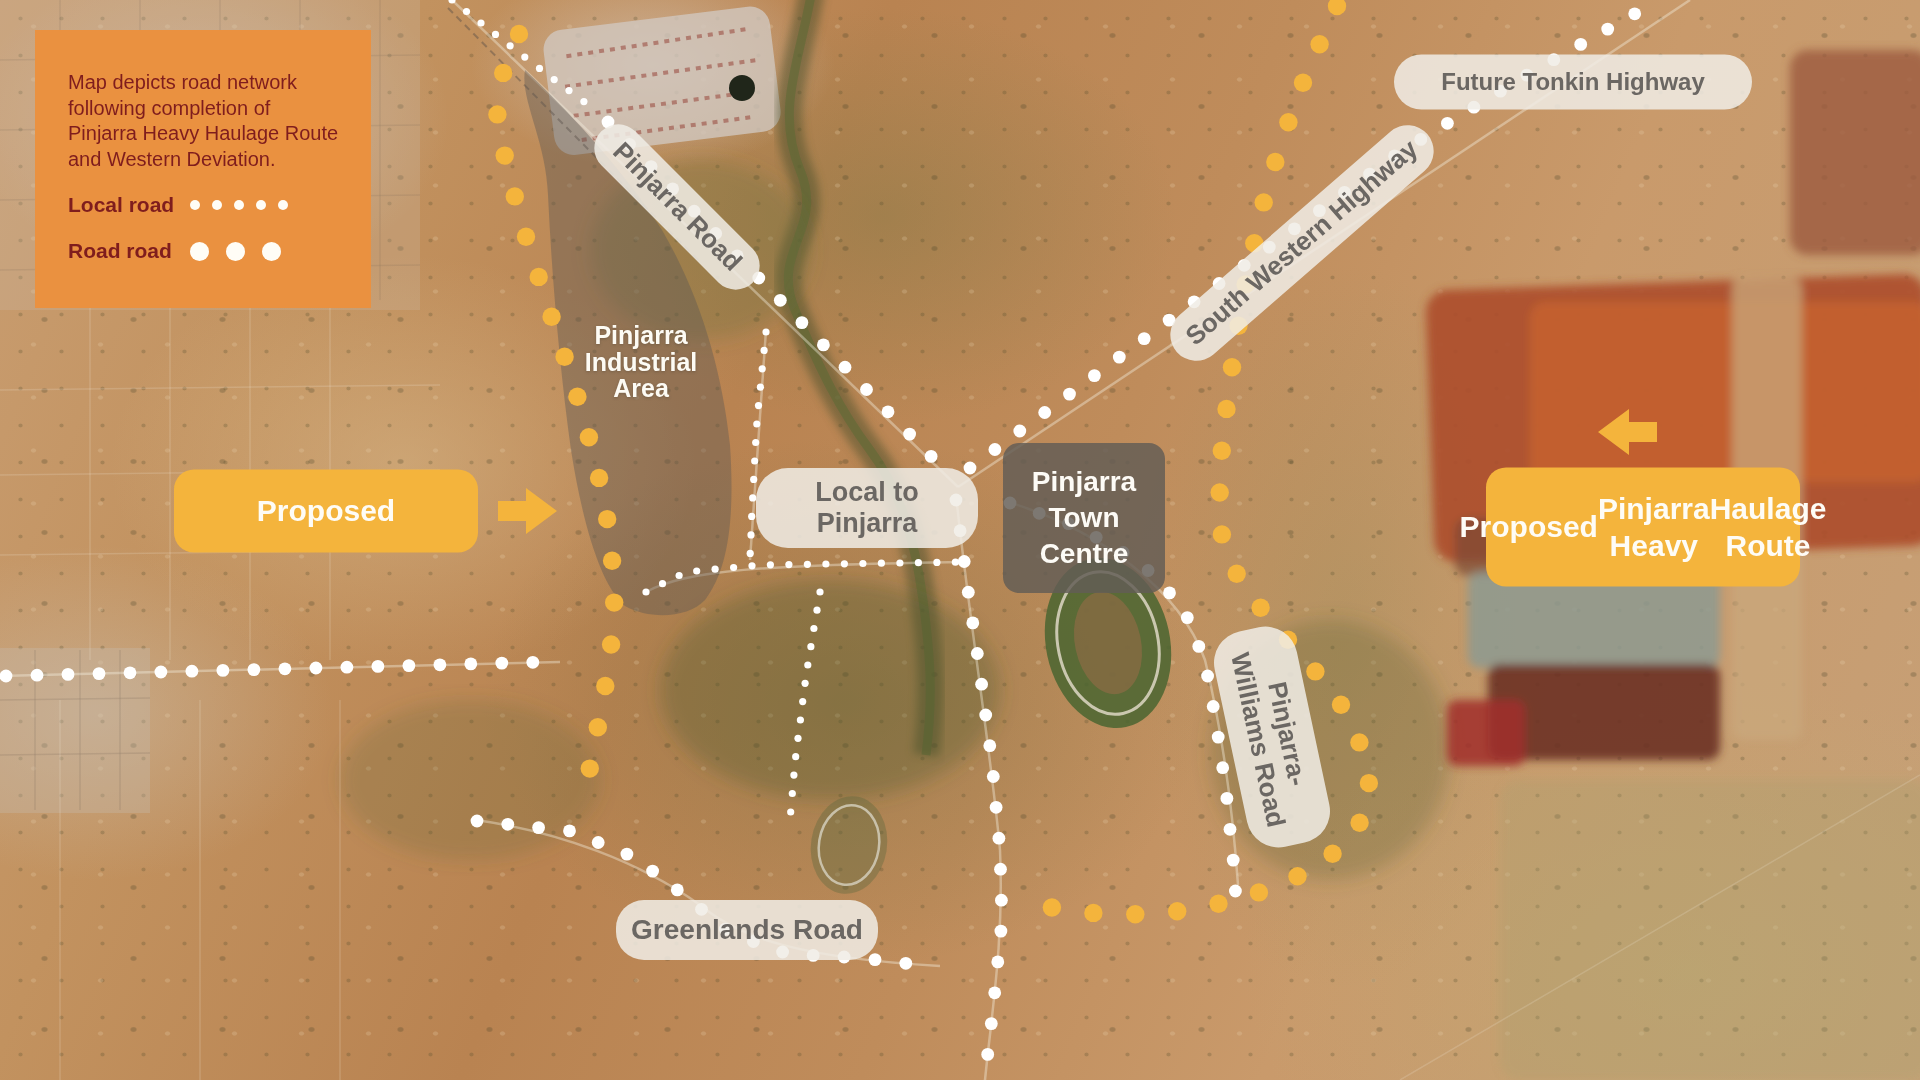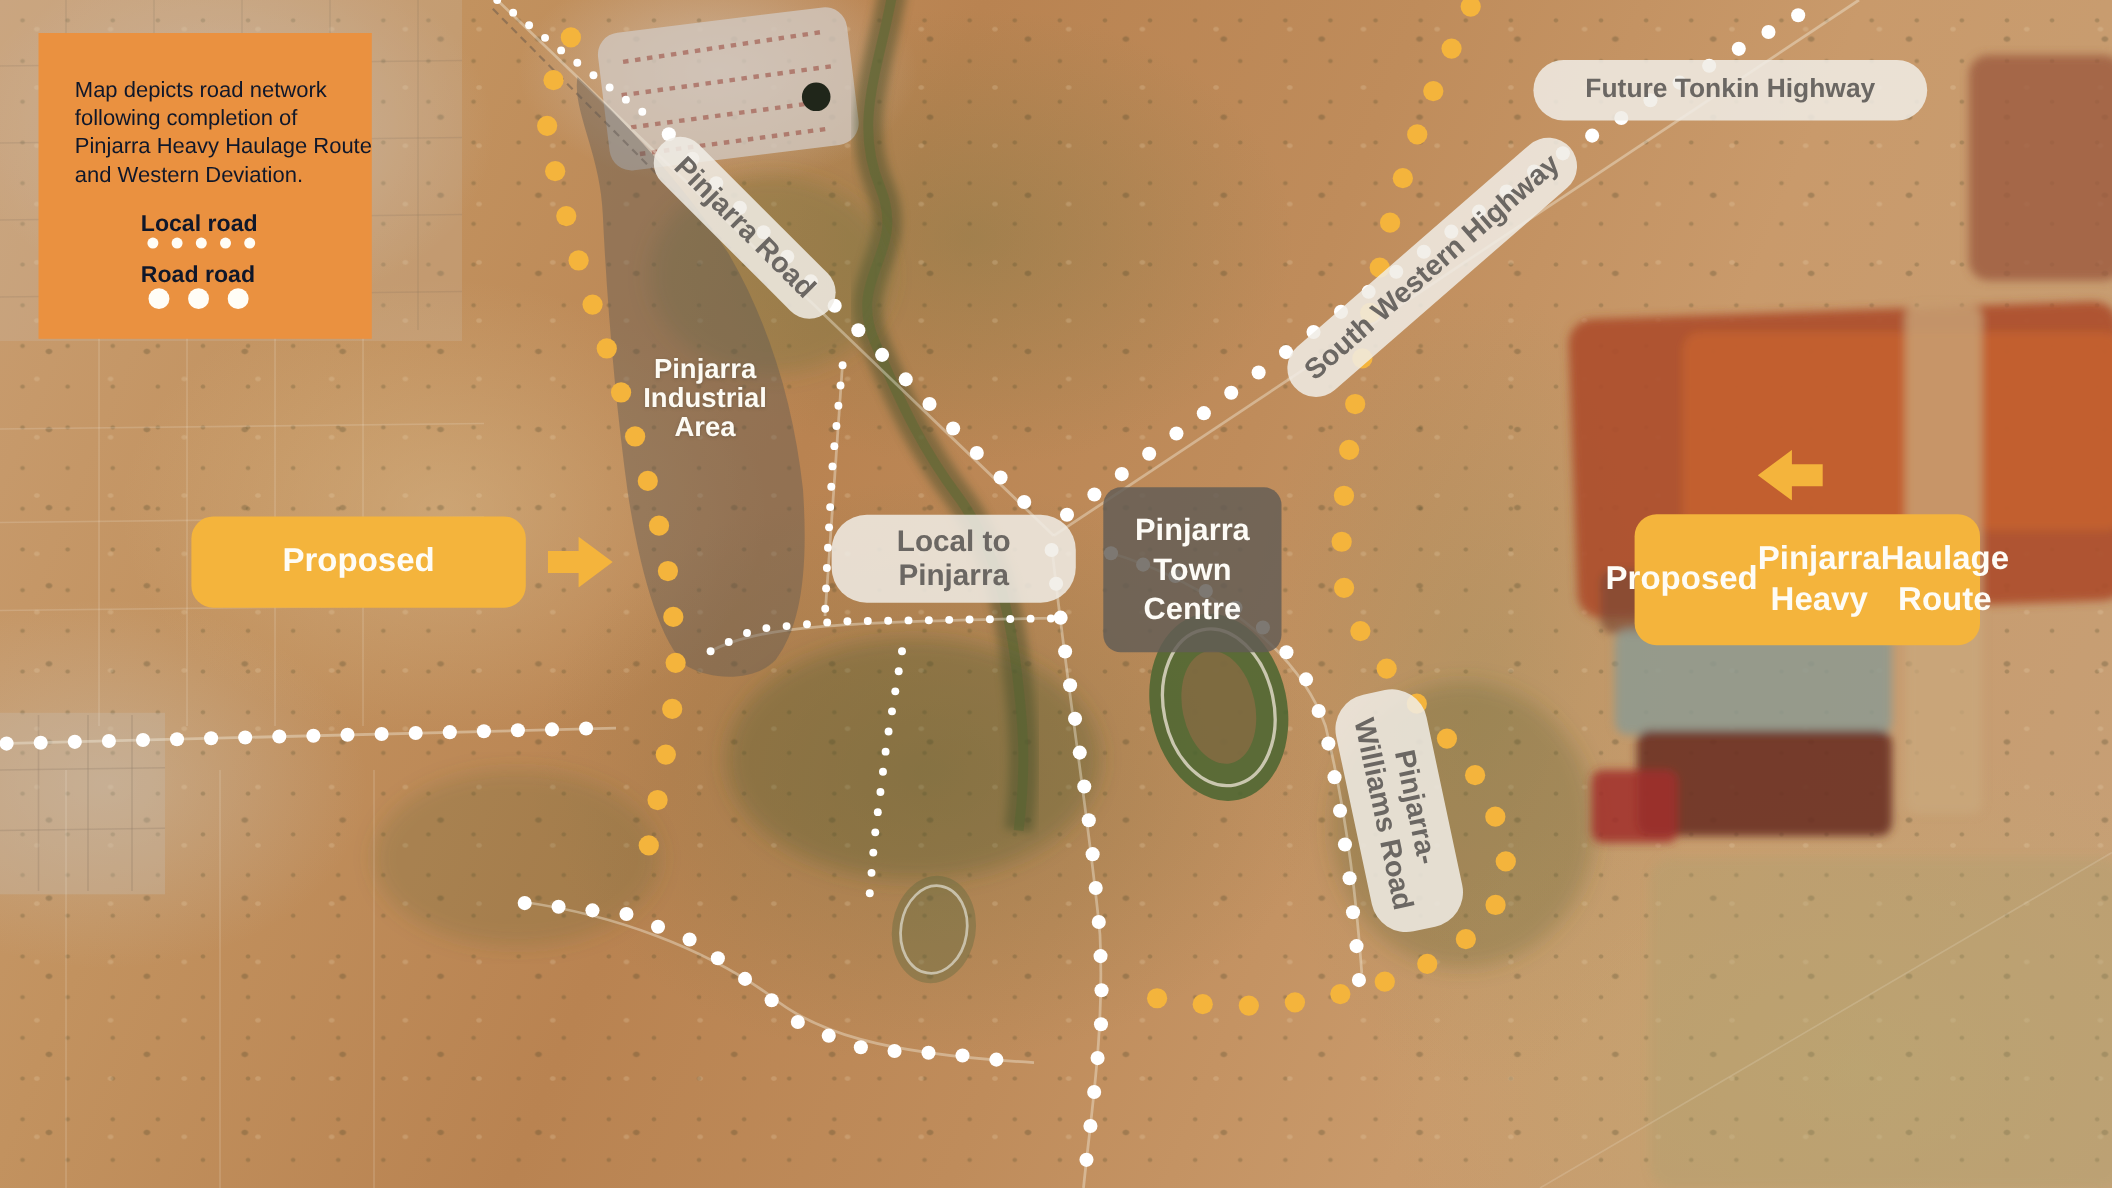--- a/index.html
+++ b/index.html
@@ -37,24 +37,24 @@
   .pill div{white-space:nowrap;}
   .darkbox{background:rgba(99,93,86,.83);color:#fdfbf6;}
   .ybox{position:absolute;display:flex;flex-direction:row;align-items:center;
      justify-content:center;color:#fefcf6;font-weight:bold;text-align:center;
      transform:translate(-50%,-50%);border-radius:20px;line-height:1.22;}
   .freetext{position:absolute;color:#fdfbf4;font-weight:bold;text-align:center;
      transform:translate(-50%,-50%);line-height:1.08;text-shadow:0 1px 3px rgba(60,55,45,.35);}
   .arrow{position:absolute;}
 
   
-  #legend{position:absolute;left:35px;top:30px;width:303px;height:278px;
-     padding:40px 28px 0 33px;color:#0f172a;}
+  #legend{position:absolute;left:35px;top:30px;width:336px;height:278px;
+     padding:40px 28px 0 33px;color:#7f1d1d;}
   #legend .note{font-size:20px;line-height:1.28;font-weight:normal;width:272px;}
-  .legend-row{display:flex;align-items:center;margin-top:20px;height:26px;flex-direction:column;}
+  .legend-row{display:flex;align-items:center;margin-top:20px;height:26px;}
   .legend-row .lbl{font-size:21px;font-weight:bold;width:122px;}
   .dots{display:flex;align-items:center;}
   .dot{border-radius:50%;background:#fffdf6;}
   .dot.small{width:10px;height:10px;margin-right:12px;}
   .dot.big{width:19px;height:19px;margin-right:17px;}
 </style>
 </head>
 <body>
 
 <div id="map">
@@ -453,20 +453,23 @@
     <div>Town</div>
     <div>Centre</div>
   </div>
 
   <div class="pill" style="left:1272px;top:737px;width:220px;height:84px;border-radius:32px;font-size:26px;line-height:1.15;
               transform:translate(-50%,-50%) rotate(78deg);">
     <div>Pinjarra-</div>
     <div>Williams Road</div>
   </div>
 
+  <div class="pill" style="left:747px;top:930px;width:262px;height:60px;border-radius:28px;font-size:28px;">
+    <div>Greenlands Road</div>
+  </div>
 
   <div class="ybox" style="left:326px;top:511px;width:304px;height:83px;background:#F4B43C;font-size:30px;">
     <div>Proposed</div>
   </div>
   <svg class="arrow" style="left:498px;top:488px;" width="60" height="46">
     <polygon points="0,13 28,13 28,0 59,23 28,46 28,33 0,33" fill="#F4B43C"></polygon>
   </svg>
 
   <div class="ybox" style="left:1643px;top:527px;width:314px;height:119px;background:#F4B43C;font-size:30px;">
     <div>Proposed</div>

